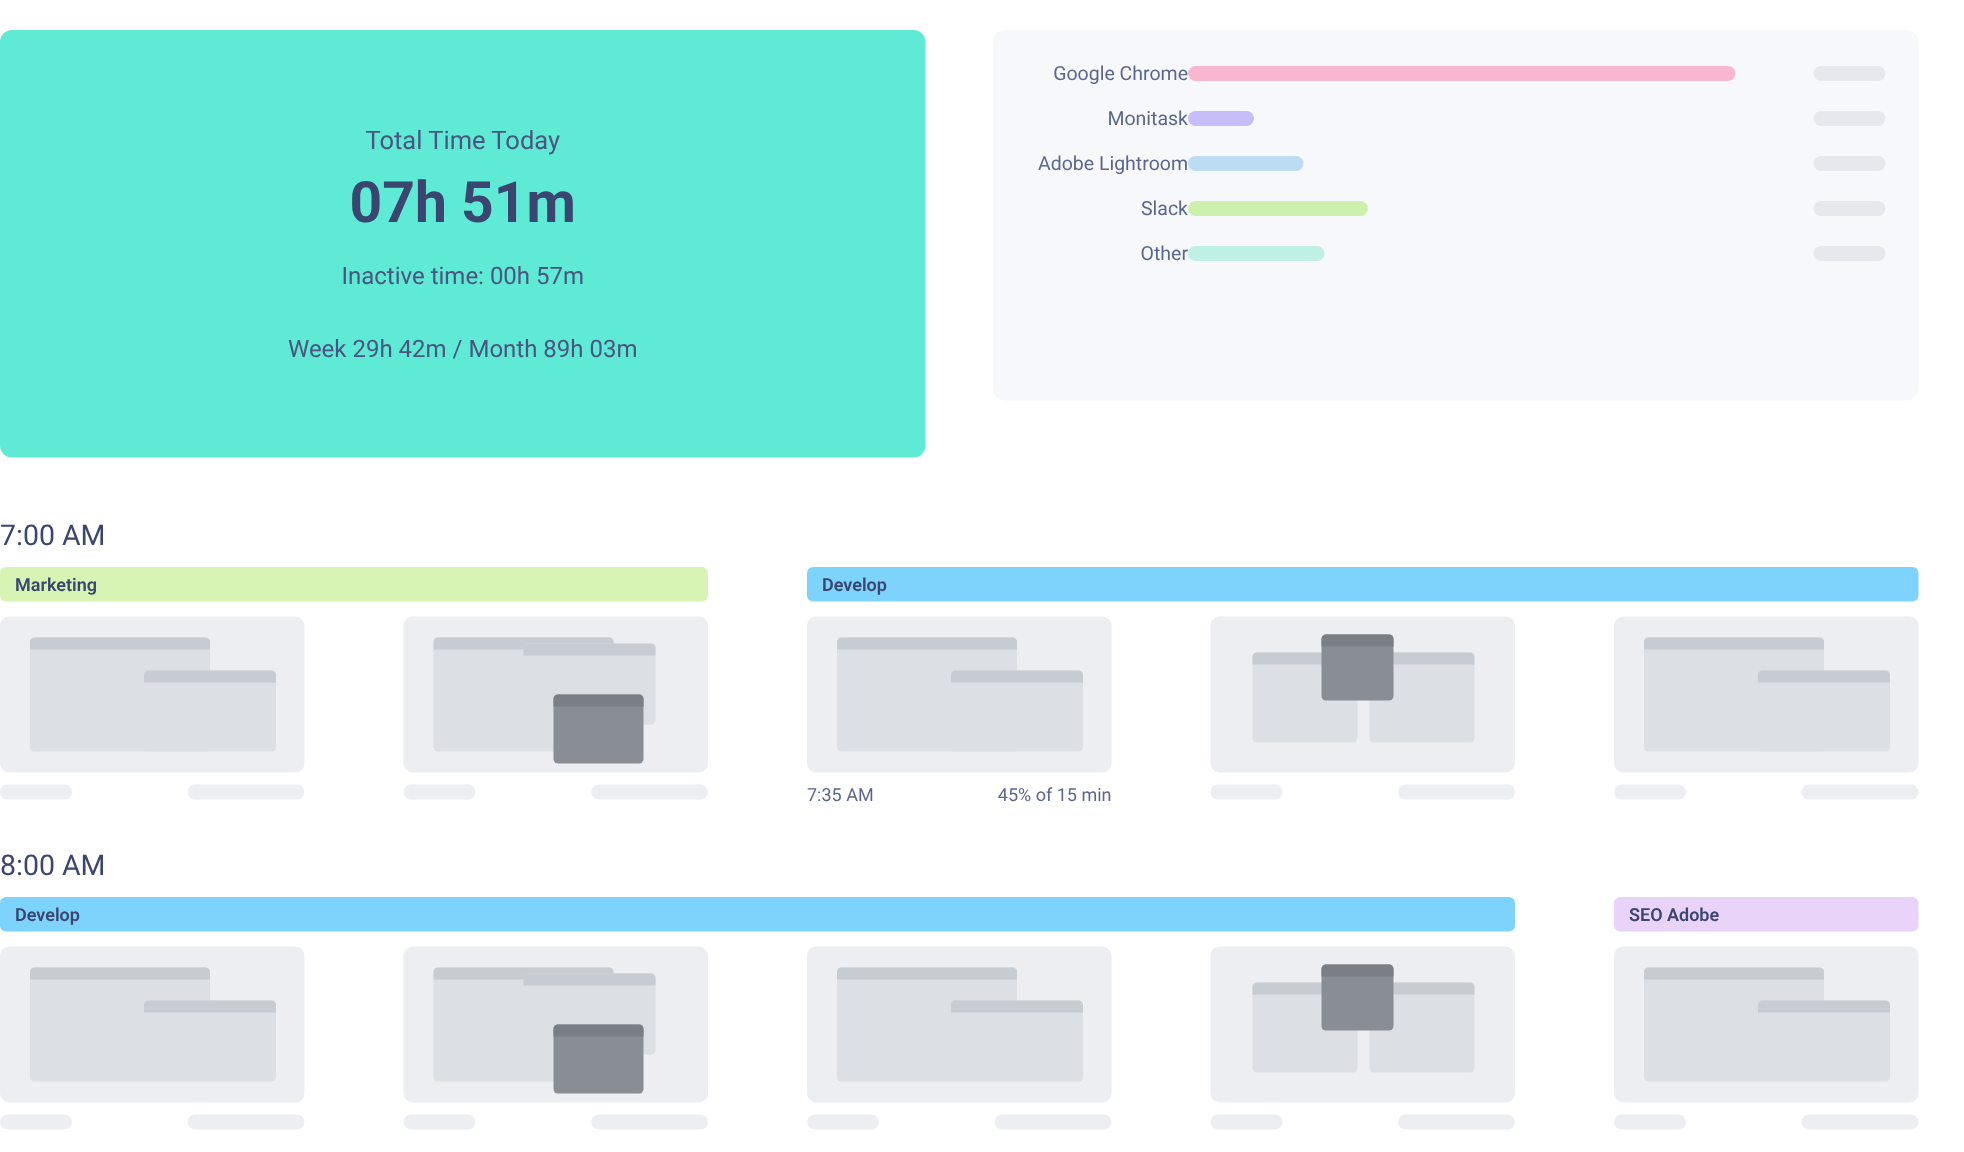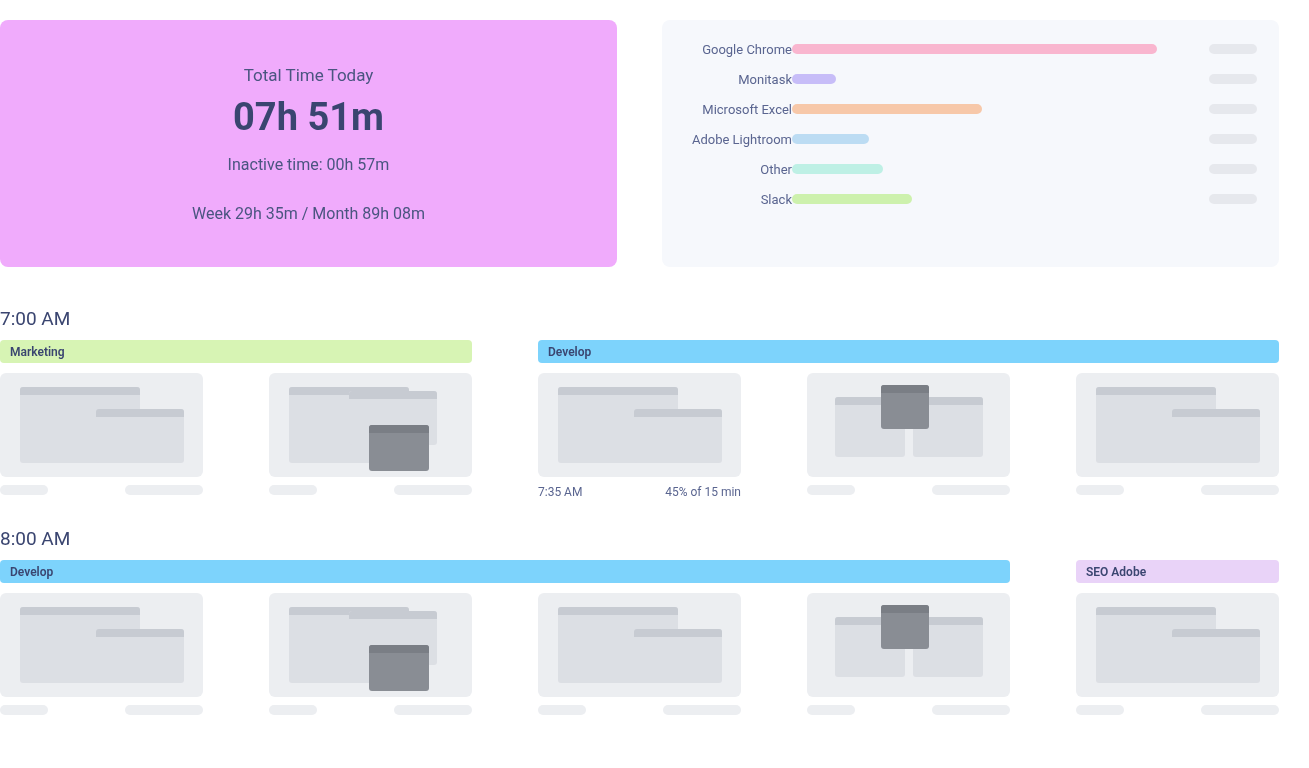--- a/index.html
+++ b/index.html
@@ -9,24 +9,24 @@
     width: 1309px;
     padding: 20px 0 40px 0;
     color: #3a4570;
   }
   .top-row {
     display: flex;
     gap: 45px;
     margin-bottom: 40px;
   }
   .card-total {
-    background: #f0abfc;
+    background: #5eead4;
     border-radius: 8px;
     width: 617px;
-    height: 247px;
+    height: 285px;
     display: flex;
     flex-direction: column;
     align-items: center;
     justify-content: center;
     gap: 10px;
   }
   .card-total .label {
     font-size: 17px;
     color: #4a5580;
   }
@@ -157,64 +157,57 @@
   }
 </style>
 </head>
 <body>
 
 <div class="top-row">
   <div class="card-total">
     <div class="label">Total Time Today</div>
     <div class="big">07h 51m</div>
     <div class="inactive">Inactive time: 00h 57m</div>
-    <div class="periods">Week 29h 35m  /   Month 89h 08m</div>
+    <div class="periods">Week 29h 42m  /   Month 89h 03m</div>
   </div>
 
   <div class="card-usage">
     <div id="usage-rows">
         <div class="usage-row">
     <div class="usage-name">Google Chrome</div>
     <div class="usage-bar-track">
       <div class="usage-bar-fill" style="width:100%;background:#f9b6cf"></div>
     </div>
     <div class="usage-stub"></div>
         </div>
         <div class="usage-row">
     <div class="usage-name">Monitask</div>
     <div class="usage-bar-track">
       <div class="usage-bar-fill" style="width:12%;background:#c7bdf8"></div>
     </div>
     <div class="usage-stub"></div>
         </div>
         <div class="usage-row">
-    <div class="usage-name">Microsoft Excel</div>
-    <div class="usage-bar-track">
-      <div class="usage-bar-fill" style="width:52%;background:#f7c8a9"></div>
-    </div>
-    <div class="usage-stub"></div>
-        </div>
-        <div class="usage-row">
     <div class="usage-name">Adobe Lightroom</div>
     <div class="usage-bar-track">
       <div class="usage-bar-fill" style="width:21%;background:#bcdcf3"></div>
     </div>
     <div class="usage-stub"></div>
         </div>
         <div class="usage-row">
+    <div class="usage-name">Slack</div>
+    <div class="usage-bar-track">
+      <div class="usage-bar-fill" style="width:33%;background:#cdf1ad"></div>
+    </div>
+    <div class="usage-stub"></div>
+        </div>
+        <div class="usage-row">
     <div class="usage-name">Other</div>
     <div class="usage-bar-track">
       <div class="usage-bar-fill" style="width:25%;background:#bef0e5"></div>
-    </div>
-    <div class="usage-stub"></div>
-        </div>
-        <div class="usage-row">
-    <div class="usage-name">Slack</div>
-    <div class="usage-bar-track">
-      <div class="usage-bar-fill" style="width:33%;background:#cdf1ad"></div>
     </div>
     <div class="usage-stub"></div>
         </div>
       </div>
   </div>
 </div>
 
 <div id="timeline">
     <div class="block">
       <div class="time-label">7:00 AM</div>

